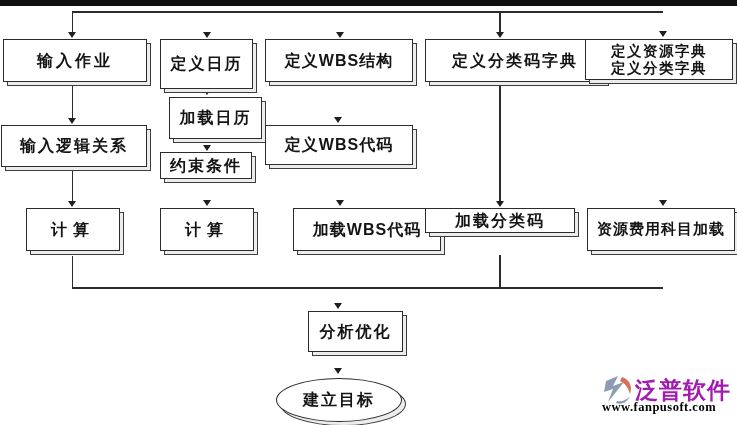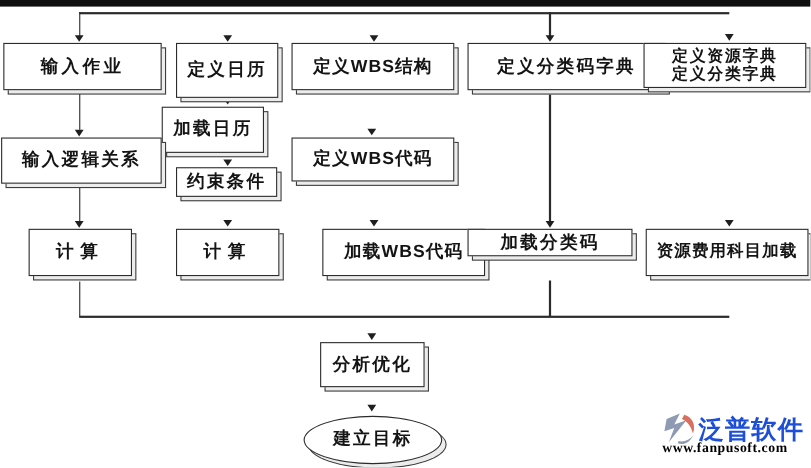--- a/index.html
+++ b/index.html
@@ -19,21 +19,21 @@
     display:flex;flex-direction:column;align-items:center;justify-content:center;
     box-shadow:4px 4px 0 -1px #ececec,4px 4px 0 0 #3c3c3c;
     font-weight:bold;color:#141414;box-sizing:border-box;
     text-align:center;white-space:nowrap;
   }
   .node.ellipse{border-radius:50%;}
   .node .lbl{line-height:1.12;}
   .watermark{position:absolute;pointer-events:none;}
   .wm-brand{
     position:absolute;font-size:23px;font-weight:bold;letter-spacing:1px;
-    color:#1d4ed8;font-family:"Liberation Sans","DejaVu Sans",sans-serif;
+    color:#a21caf;font-family:"Liberation Sans","DejaVu Sans",sans-serif;
   }
   .wm-url{
     position:absolute;font-size:12.5px;font-weight:bold;letter-spacing:.5px;
     color:#000000;font-family:"Liberation Serif","DejaVu Serif",serif;
   }
   .wm-icon{position:absolute;}
 </style>
 </head>
 <body>
 
@@ -76,21 +76,21 @@
       <div class="node" style="left: 265px; top: 39px; width: 148px; height: 43px; font-size: 16px; letter-spacing: 1px;">
         <div class="lbl">定义WBS结构</div>
       </div>
       <div class="node" style="left: 425px; top: 39px; width: 180px; height: 43px; font-size: 16px; letter-spacing: 2px; text-align: center;">
         <div class="lbl">定义分类码字典</div>
       </div>
       <div class="node" style="left: 585px; top: 39px; width: 148px; height: 41px; font-size: 14.5px; letter-spacing: 1.5px;">
         <div class="lbl">定义资源字典</div>
         <div class="lbl">定义分类字典</div>
       </div>
-      <div class="node" style="left: 147px; top: 97px; width: 93px; height: 42px; font-size: 16px; letter-spacing: 2px;">
+      <div class="node" style="left: 169px; top: 97px; width: 93px; height: 42px; font-size: 16px; letter-spacing: 2px;">
         <div class="lbl">加载日历</div>
       </div>
       <div class="node" style="left: 1px; top: 125px; width: 146px; height: 42px; font-size: 16px; letter-spacing: 2px;">
         <div class="lbl">输入逻辑关系</div>
       </div>
       <div class="node" style="left: 265px; top: 125px; width: 148px; height: 40px; font-size: 16px; letter-spacing: 1px;">
         <div class="lbl">定义WBS代码</div>
       </div>
       <div class="node" style="left: 160px; top: 152px; width: 92px; height: 27px; font-size: 16px; letter-spacing: 2px;">
         <div class="lbl">约束条件</div>
@@ -103,21 +103,21 @@
       </div>
       <div class="node" style="left: 265px; top: 208px; width: 148px; height: 43px; font-size: 16px; letter-spacing: 1px; margin-left: 28px;">
         <div class="lbl">加载WBS代码</div>
       </div>
       <div class="node" style="left: 425px; top: 208px; width: 150px; height: 25px; font-size: 16px; letter-spacing: 2px;">
         <div class="lbl">加载分类码</div>
       </div>
       <div class="node" style="left: 587px; top: 208px; width: 148px; height: 43px; font-size: 15px; letter-spacing: 1px;">
         <div class="lbl">资源费用科目加载</div>
       </div>
-      <div class="node" style="left: 291px; top: 311px; width: 95px; height: 41px; font-size: 16px; letter-spacing: 2px;">
+      <div class="node" style="left: 308px; top: 311px; width: 95px; height: 41px; font-size: 16px; letter-spacing: 2px;">
         <div class="lbl">分析优化</div>
       </div>
       <div class="node ellipse" style="left: 276px; top: 378px; width: 126px; height: 44px; font-size: 16px; letter-spacing: 2px;">
         <div class="lbl">建立目标</div>
       </div>
     </div>
 
   <div class="watermark" style="left:0;top:0;width:737px;height:425px;">
     <svg class="wm-icon" style="left:603px;top:374px;" width="32" height="32" viewBox="0 0 32 32">
       <path d="M3 7 L15 2 L10 12 L21 8 L5 28 L10 15 L1 18 Z" fill="#8e9bb3"></path>

